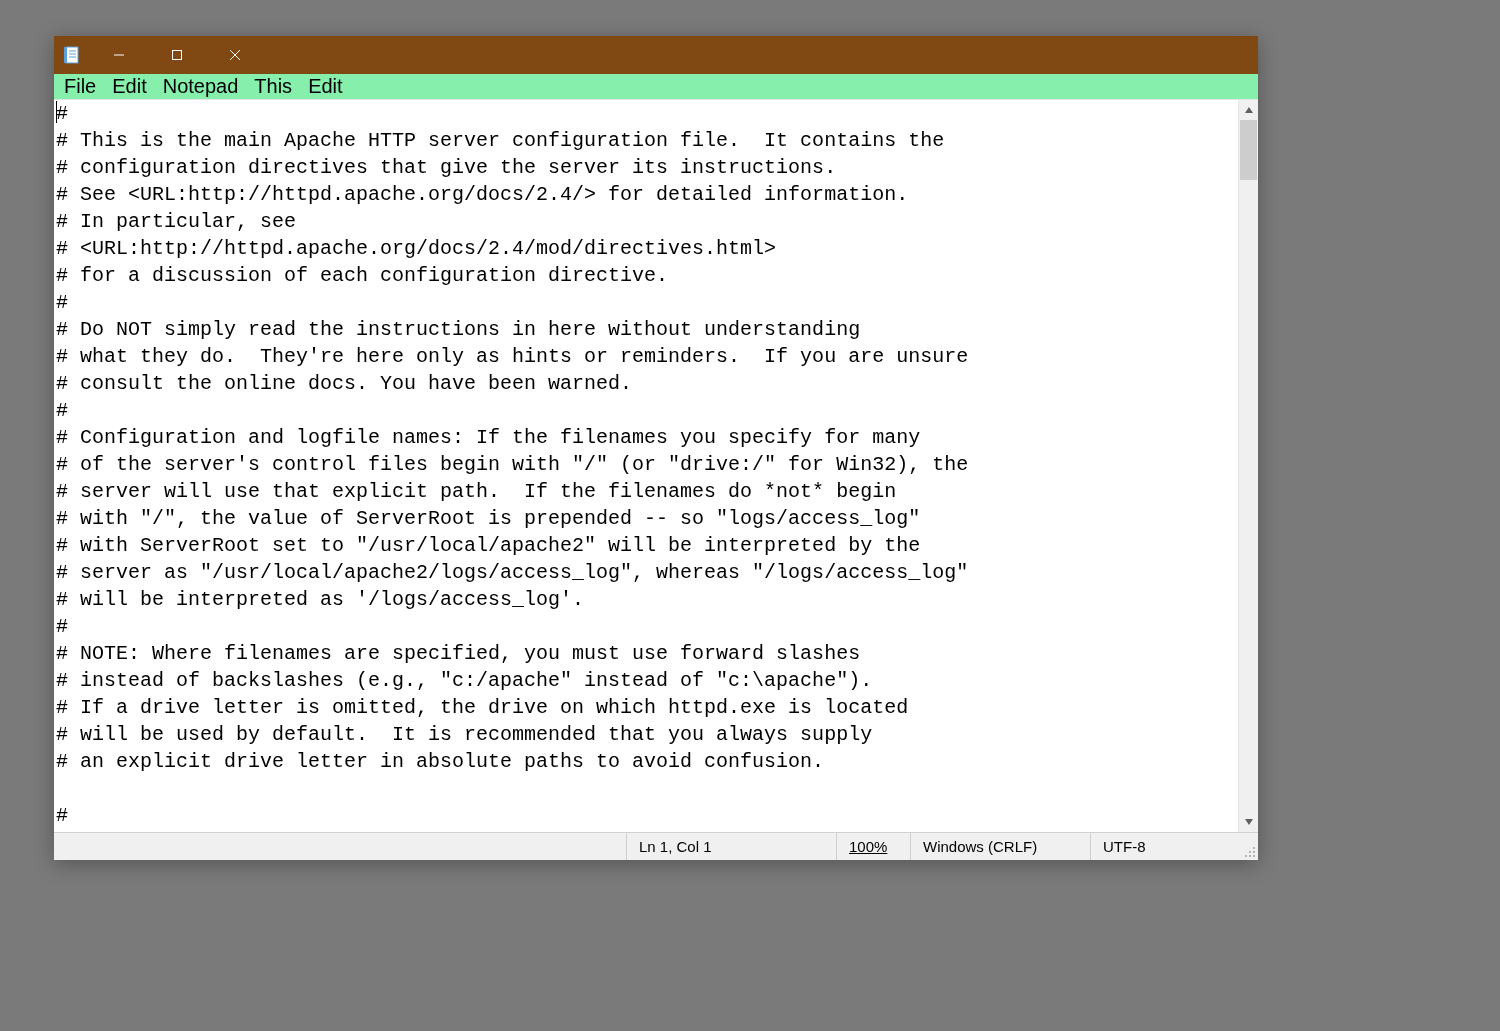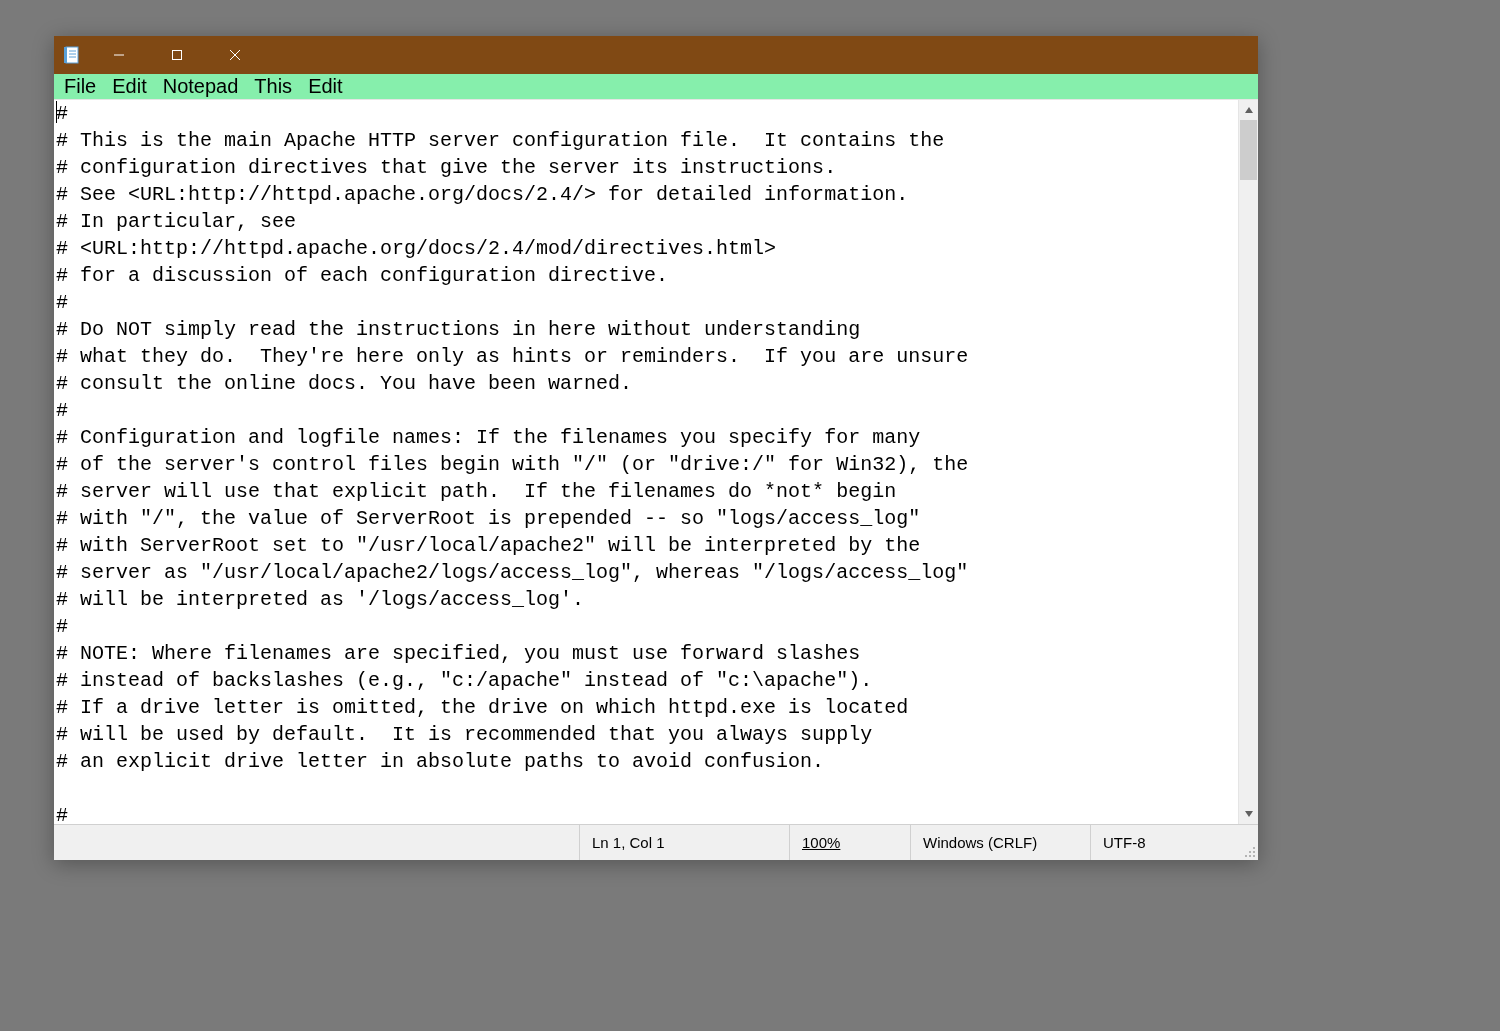--- a/index.html
+++ b/index.html
@@ -136,41 +136,41 @@
     .scroll-thumb {
       position: absolute;
       top: 0;
       left: 1px;
       right: 1px;
       height: 60px;
       background: #cdcdcd;
       cursor: pointer;
     }
     .statusbar {
-      height: 36px;
+      height: 28px;
       background: #f0f0f0;
       display: flex;
       align-items: center;
       font-size: 15px;
       color: #000000;
       border-top: 1px solid #d0d0d0;
     }
     .status-spacer {
       flex: 1;
     }
     .status-cell {
       padding: 0 12px;
       border-left: 1px solid #d0d0d0;
       height: 100%;
       display: flex;
       align-items: center;
     }
     .status-cell.pos { min-width: 210px; }
     .status-cell.zoom { min-width: 74px; text-decoration: underline; }
-    .status-cell.eol { min-width: 180px; margin-left: 47px; }
+    .status-cell.eol { min-width: 180px; }
     .status-cell.enc { min-width: 150px; }
     .resize-grip {
       width: 18px;
       height: 100%;
       display: flex;
       align-items: flex-end;
       justify-content: flex-end;
       padding: 2px;
     }
     .resize-grip svg {

